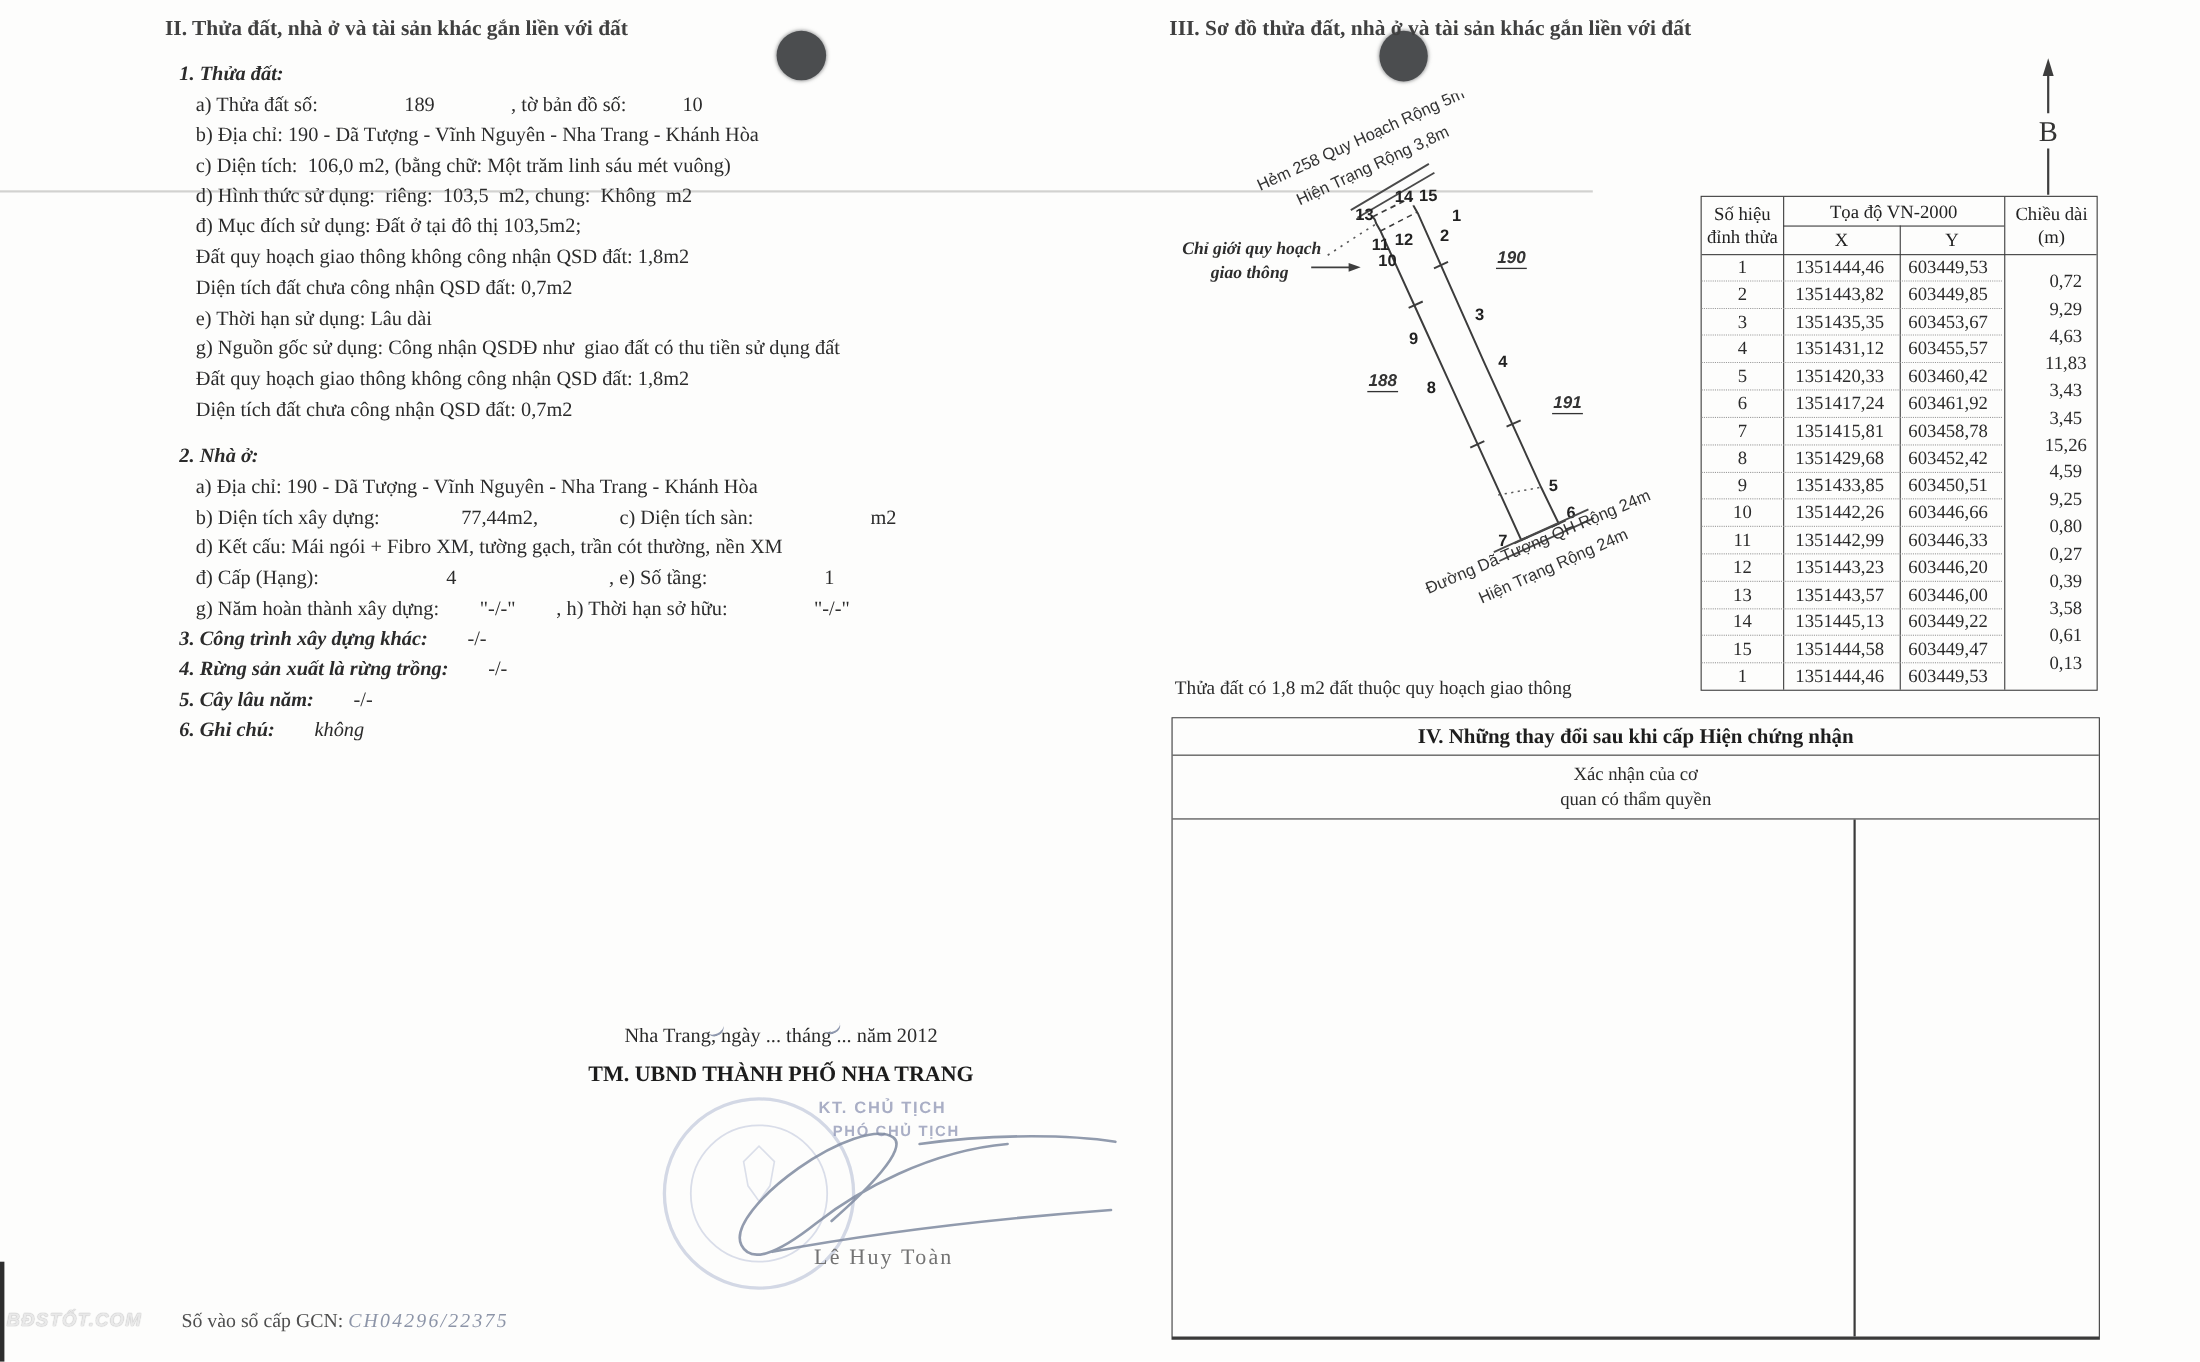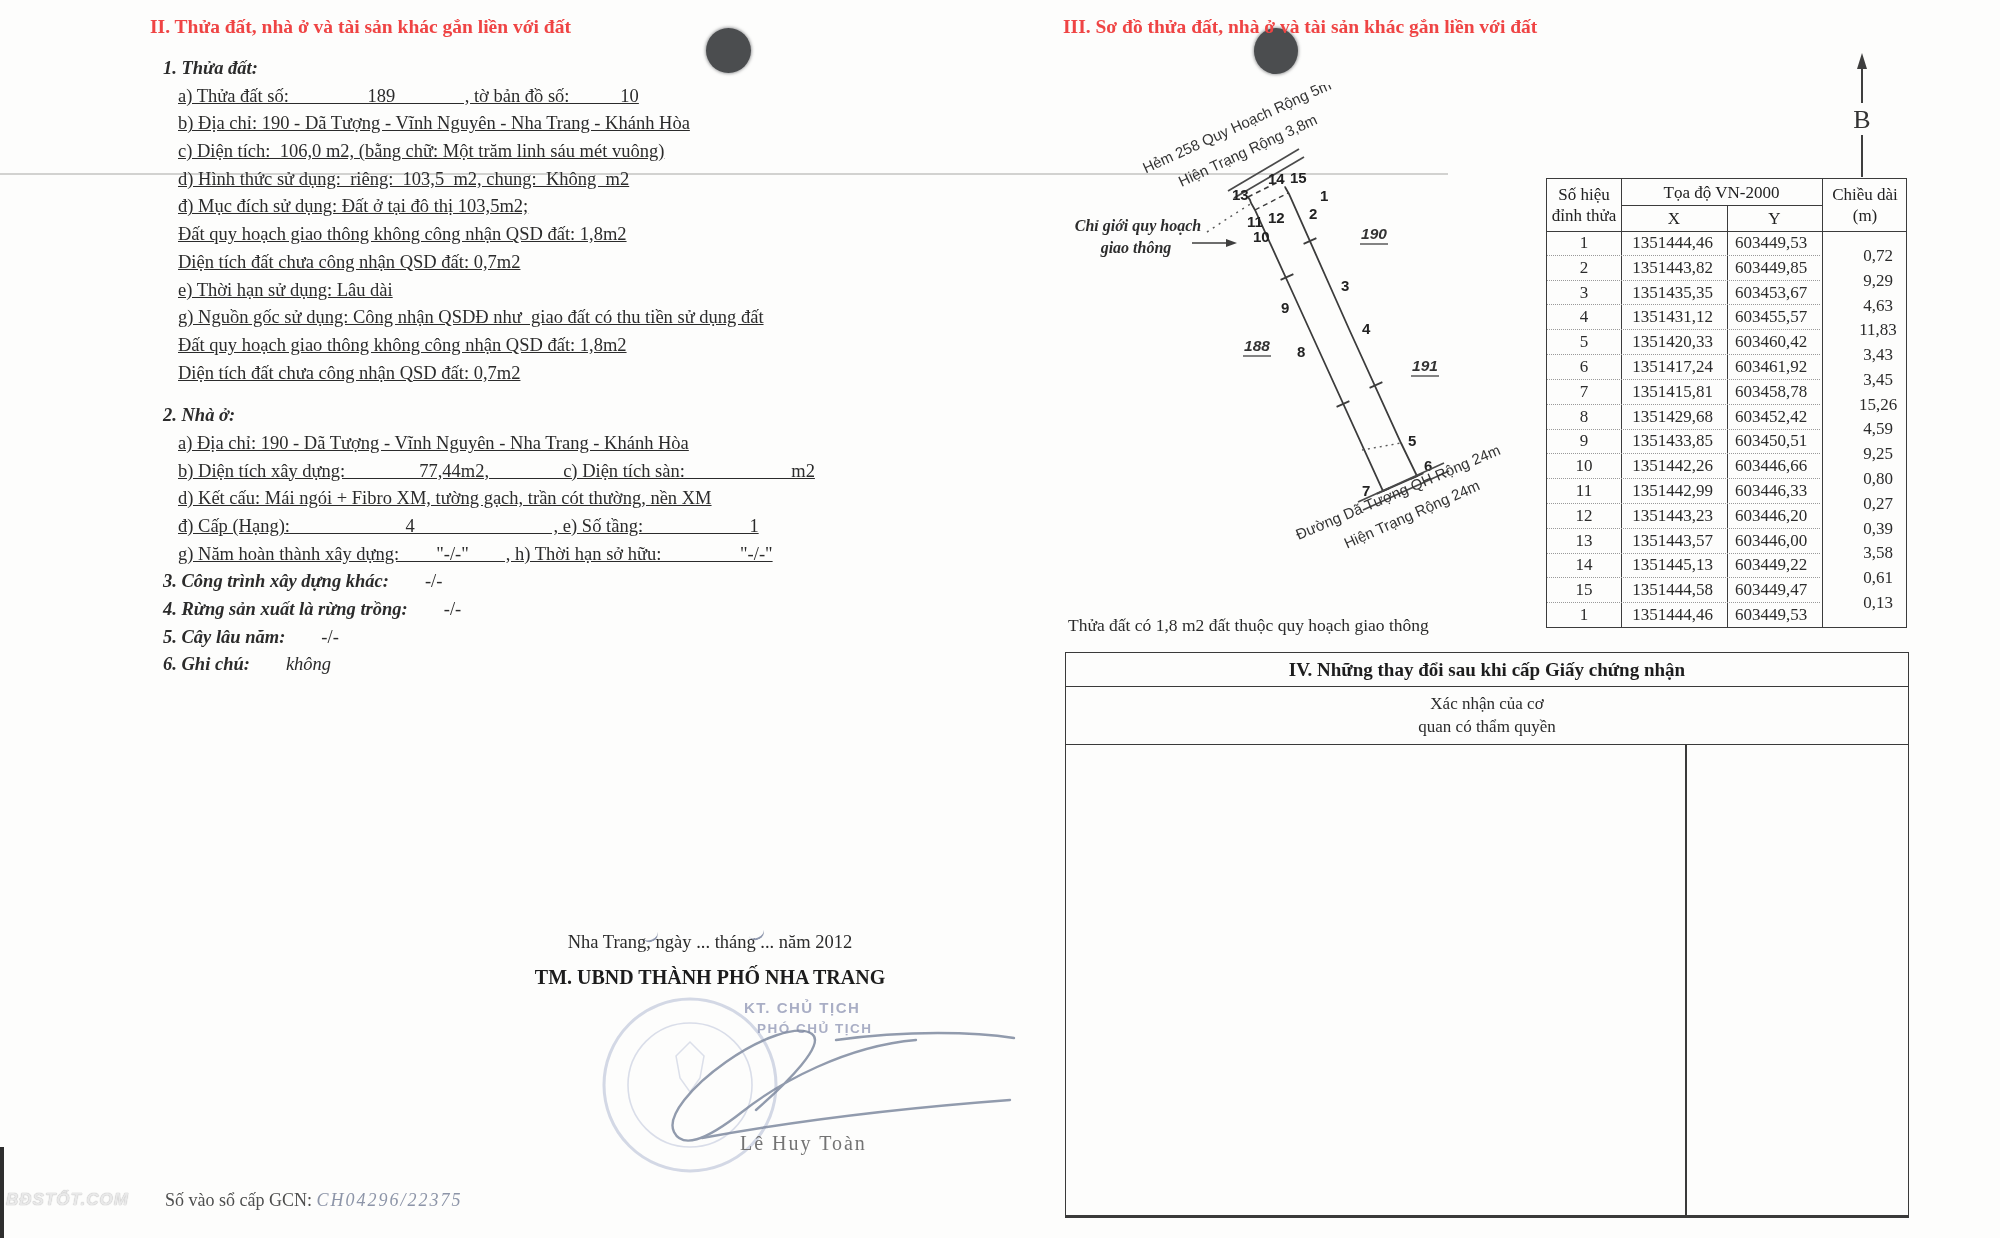--- a/index.html
+++ b/index.html
@@ -6,25 +6,25 @@
   body{width:2000px;height:1238px;background:#ffffff;overflow:hidden;
        font-family:"Liberation Serif", serif; color:#2b2b2b;}
   #page{position:relative;width:2000px;height:1238px;background:#fdfdfc;}
 
   
   .scanline{position:absolute;left:0;top:173px;width:1448px;height:2px;background:#d2d2d0;}
   .punch{position:absolute;border-radius:50%;background:#4b4d4f;box-shadow:0 0 3px 1px rgba(75,77,79,.5);}
   .edge-bar{position:absolute;left:0;top:1147px;width:4px;height:91px;background:#2e2e2e;}
 
   
-  .sec-title{position:absolute;font-weight:bold;font-size:19.5px;color:#ef4444;white-space:pre;}
+  .sec-title{position:absolute;font-weight:bold;font-size:19.5px;color:#404040;white-space:pre;}
   #left-col{position:absolute;left:150px;top:40px;width:830px;}
   .row27{height:27.7px;line-height:27.7px;font-size:18.5px;white-space:pre;}
   .sub-head{font-weight:bold;font-style:italic;padding-left:13px;font-size:18.5px;margin-top:15px;}
-  .fline{padding-left:28px;text-decoration:underline;}
+  .fline{padding-left:28px;}
   .item-line{padding-left:13px;}
   .item-line .ilabel{font-weight:bold;font-style:italic;}
   .item-line .ival{font-weight:normal;}
   .item-line .ival.it{font-style:italic;}
   .gap1{display:inline-block;width:36px;}
 
   
   .date-line{position:absolute;left:420px;top:932px;width:580px;text-align:center;font-size:18.5px;}
   .org-line{position:absolute;left:400px;top:966px;width:620px;text-align:center;font-weight:bold;font-size:20px;color:#1c1c1c;}
   .stamp-txt{position:absolute;color:#a9aec5;font-weight:bold;font-family:"Liberation Sans",sans-serif;letter-spacing:1.5px;}
@@ -317,21 +317,21 @@
         <div class="len-val">0,39</div>
         <div class="len-val">3,58</div>
         <div class="len-val">0,61</div>
         <div class="len-val">0,13</div>
       </div>
   </div>
 
   <div class="caption">Thửa đất có 1,8 m2 đất thuộc quy hoạch giao thông</div>
 
   <div id="sec4">
-    <div class="s4-title">IV. Những thay đổi sau khi cấp Giấy chứng nhận</div>
+    <div class="s4-title">IV. Những thay đổi sau khi cấp Hiện chứng nhận</div>
     <div class="s4-head">
       <div class="s4-c2">
         <div>Xác nhận của cơ</div>
         <div>quan có thẩm quyền</div>
       </div>
     </div>
     <div class="s4-body">
       <div class="s4-div"></div>
     </div>
   </div>

